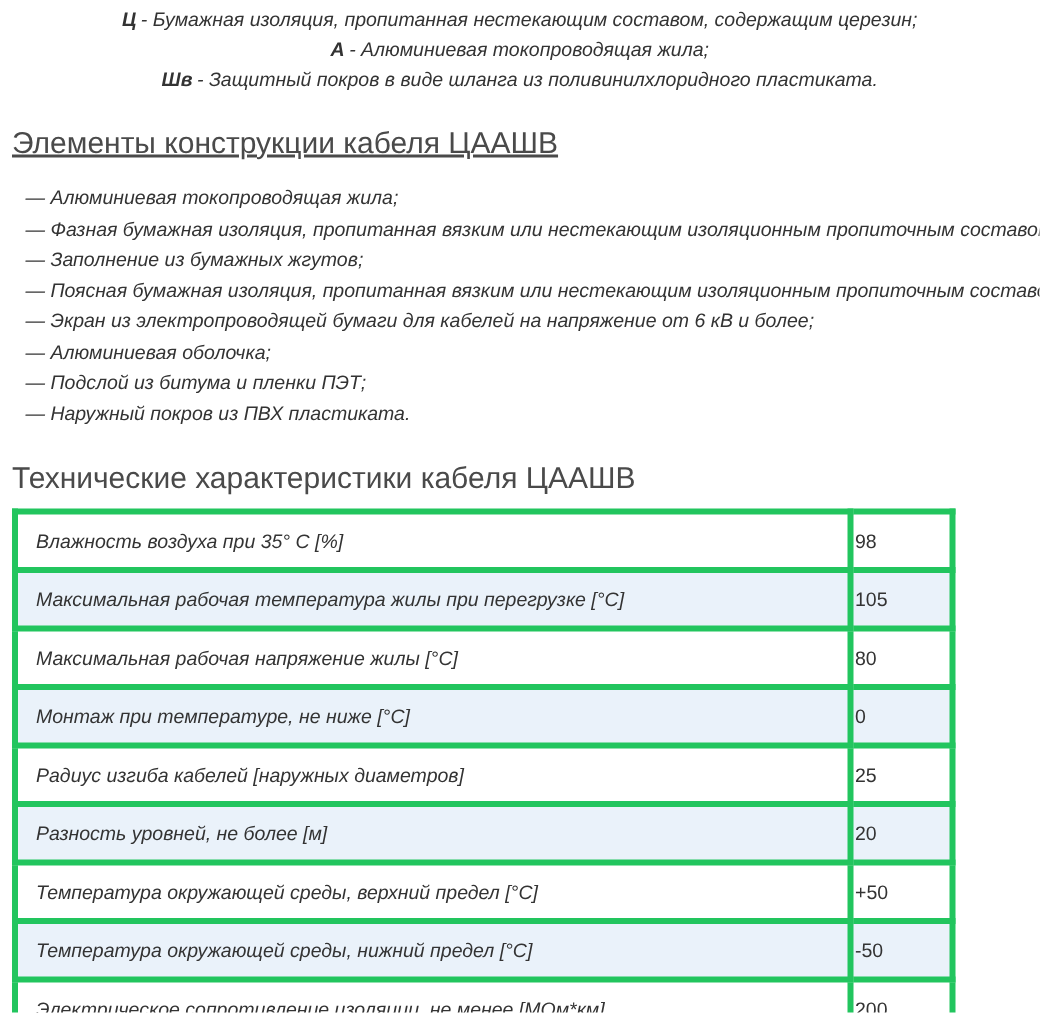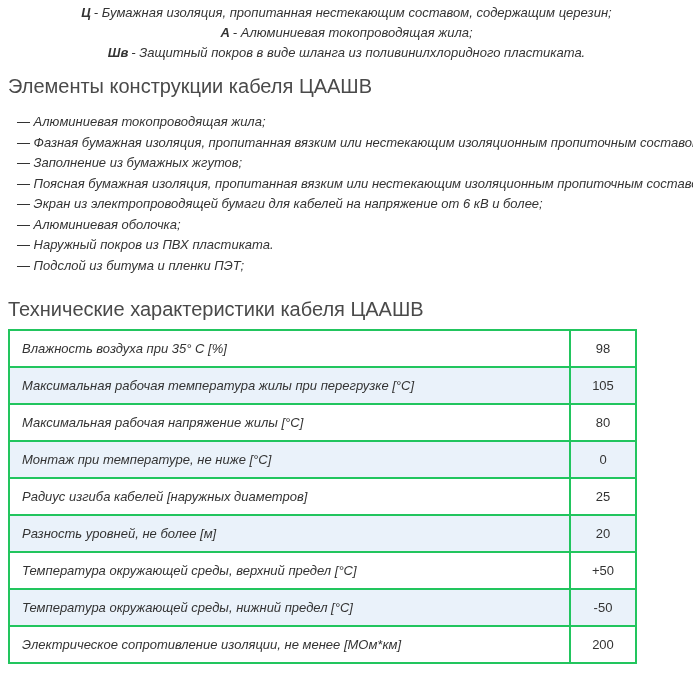--- a/index.html
+++ b/index.html
@@ -20,53 +20,53 @@
     text-align: center;
   }
   .def .abbr { font-weight: bold; margin-right: 3px; }
 
   
   .section-title {
     margin: 0; padding: 0;
     font-size: 20px; font-weight: 400; color: #4a4a4a;
     line-height: 23px;
   }
-  .section-title.construction { margin-top: 12px; }
+  .section-title.construction { margin-top: 22px; text-decoration: underline; }
   .section-title.specs { margin-top: 22px; }
 
   
   .construction-list {
     list-style: none;
     margin: 14px 0 0 0; padding: 0 0 0 9px;
   }
   .construction-list li {
     height: 20.5px; line-height: 20.5px;
     font-size: 13px; font-style: italic; color: #333333;
     white-space: nowrap;
   }
 
   
   table.spec-table {
     margin-top: 8px;
     width: 629px;
     border-collapse: collapse;
   }
   table.spec-table td {
-    border: 2px solid #22c55e;
+    border: 4px solid #22c55e;
     height: 33px;
     font-size: 13px; color: #333333;
     vertical-align: middle;
   }
   table.spec-table td.param {
     padding-left: 12px;
     font-style: italic;
   }
   table.spec-table td.value {
     width: 62px;
-    text-align: center;
+    text-align: left;
     font-style: normal;
   }
   table.spec-table tr:nth-child(even) { background: #eaf2fa; }
   table.spec-table tr:nth-child(odd) { background: #ffffff; }
 </style>
 </head>
 <body>
 
 <div class="page">
 
@@ -84,22 +84,22 @@
 
   <h2 class="section-title construction">Элементы конструкции кабеля ЦААШВ</h2>
 
   <ul class="construction-list">
     <li>— Алюминиевая токопроводящая жила;</li>
     <li>— Фазная бумажная изоляция, пропитанная вязким или нестекающим изоляционным пропиточным составом;</li>
     <li>— Заполнение из бумажных жгутов;</li>
     <li>— Поясная бумажная изоляция, пропитанная вязким или нестекающим изоляционным пропиточным составом;</li>
     <li>— Экран из электропроводящей бумаги для кабелей на напряжение от 6 кВ и более;</li>
     <li>— Алюминиевая оболочка;</li>
+    <li>— Подслой из битума и пленки ПЭТ;</li>
     <li>— Наружный покров из ПВХ пластиката.</li>
-    <li>— Подслой из битума и пленки ПЭТ;</li>
   </ul>
 
   <h2 class="section-title specs">Технические характеристики кабеля ЦААШВ</h2>
 
   <table class="spec-table">
     <tbody>
       <tr>
         <td class="param">Влажность воздуха при 35° С [%]</td>
         <td class="value">98</td>
       </tr>

